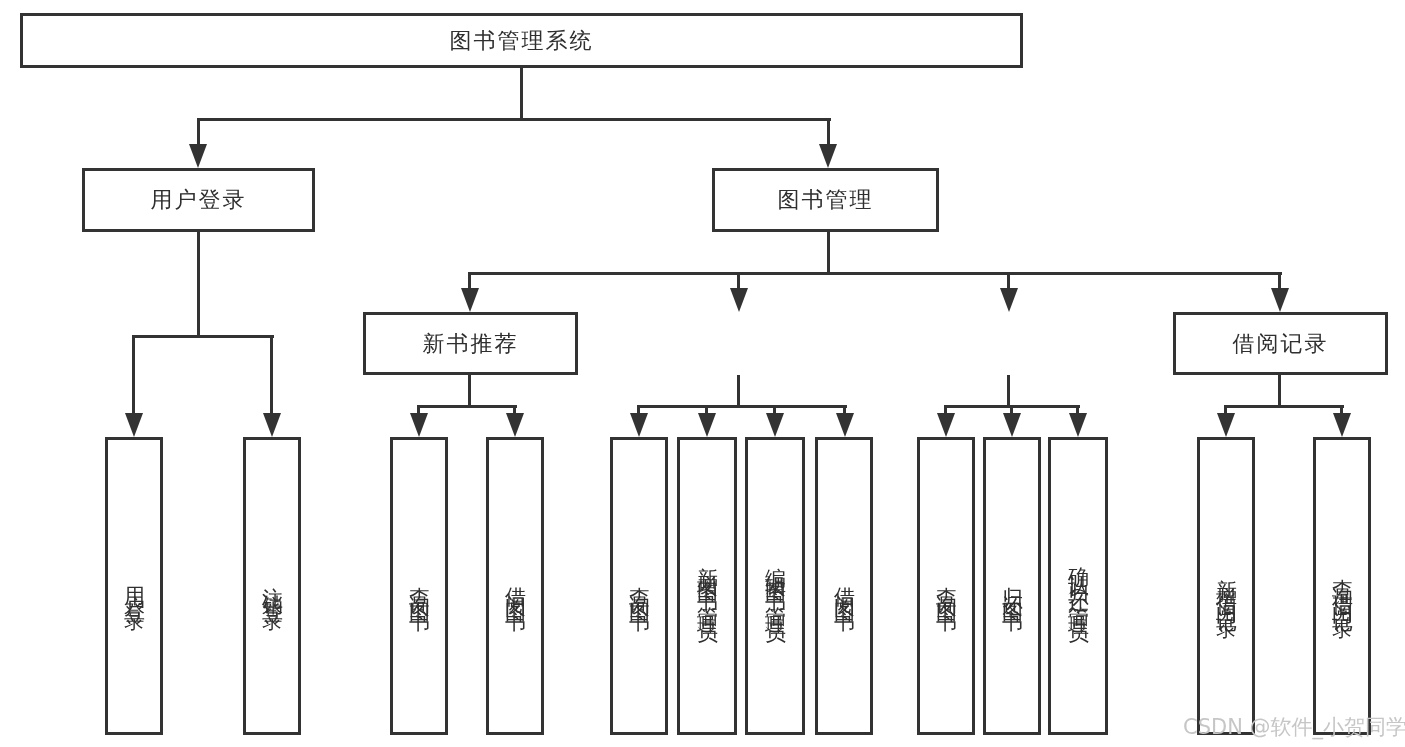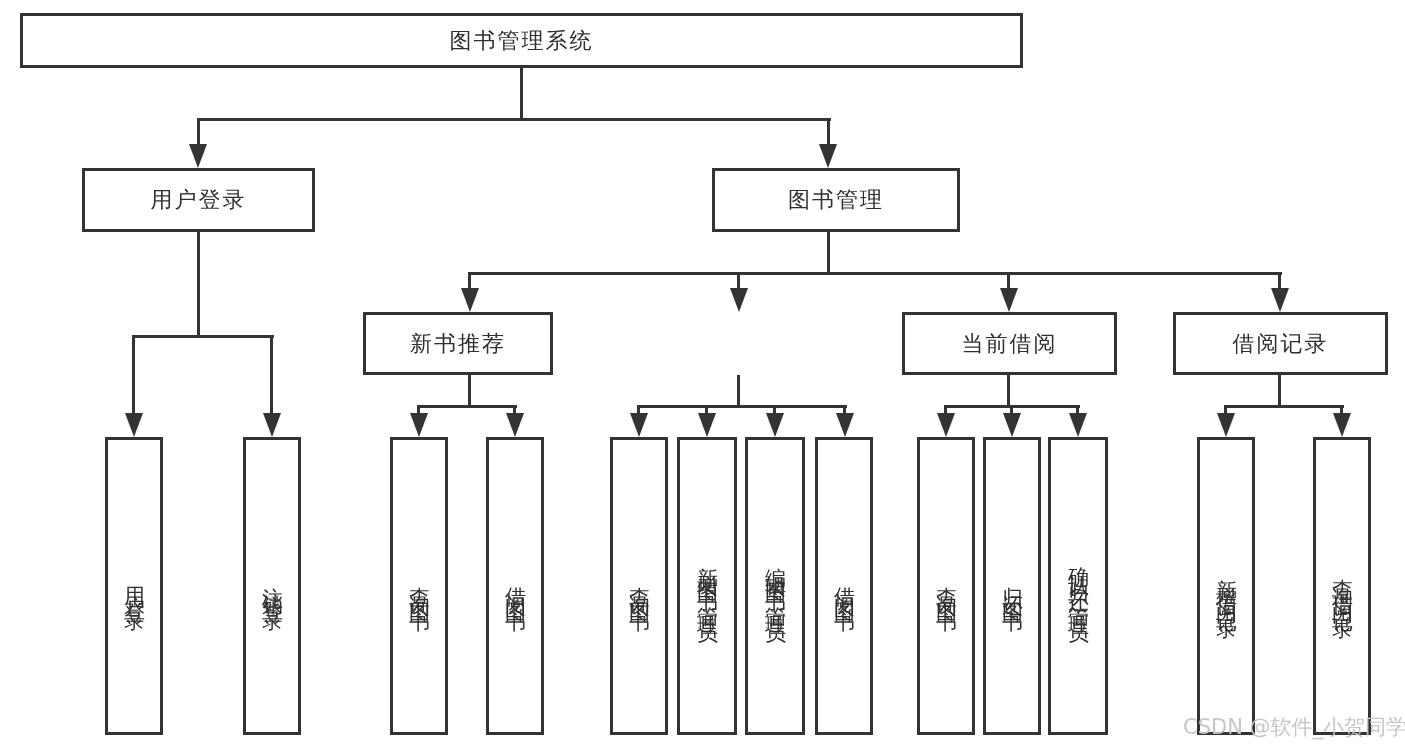--- a/index.html
+++ b/index.html
@@ -71,29 +71,26 @@
 
 <div id="canvas">
 
   <div class="box hnode" style="left:20px; top:13px; width:1003px; height:55px;">
     <span>图书管理系统</span>
   </div>
 
   <div class="box hnode" style="left:82px; top:168px; width:233px; height:64px;">
     <span>用户登录</span>
   </div>
-  <div class="box hnode" style="left:712px; top:168px; width:248px; height:64px;">
+  <div class="box hnode" style="left:712px; top:168px; width:227px; height:64px;">
     <span>图书管理</span>
   </div>
 
-  <div class="box hnode" style="left:363px; top:312px; width:190px; height:63px;">
+  <div class="box hnode" style="left:363px; top:312px; width:215px; height:63px;">
     <span>新书推荐</span>
-  </div>
-  <div class="box hnode" style="left:902px; top:312px; width:215px; height:63px;">
-    <span>当前借阅</span>
   </div>
   <div class="box hnode" style="left:1173px; top:312px; width:215px; height:63px;">
     <span>借阅记录</span>
   </div>
 
   <div class="box leaf" style="left:105px; top:437px; width:58px; height:298px;">
     <span class="vtext">用户登录</span>
   </div>
   <div class="box leaf" style="left:243px; top:437px; width:58px; height:298px;">
     <span class="vtext">注销登录</span>

